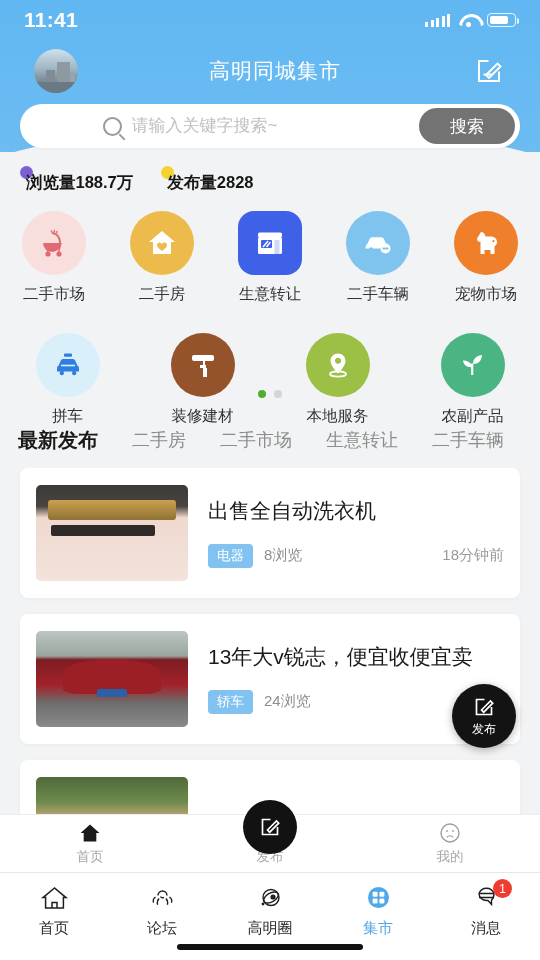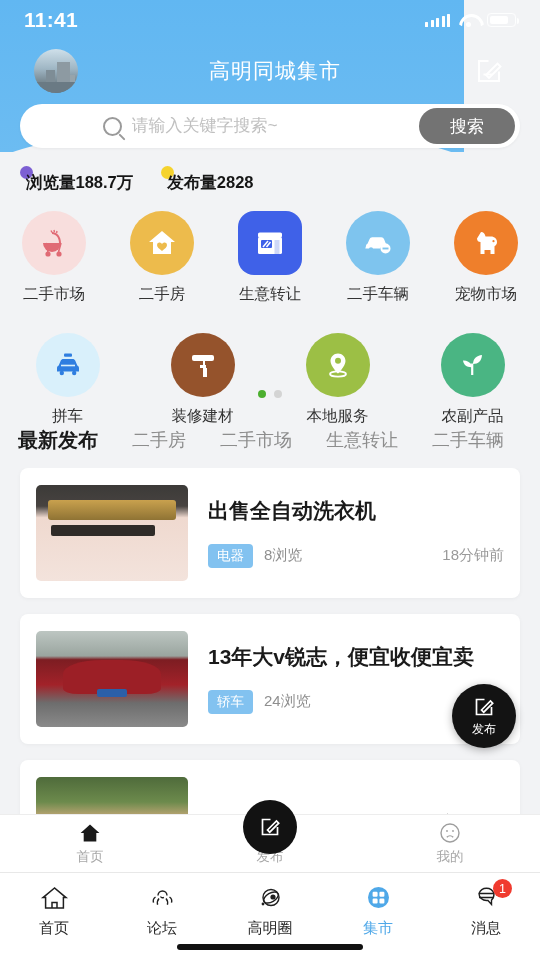--- a/index.html
+++ b/index.html
@@ -7,21 +7,21 @@
   body {
     font-family:"Liberation Sans","DejaVu Sans",sans-serif;
     background:#f2f3f5;
     overflow:hidden;
     position:relative;
   }
   .phone { position:relative; width:540px; height:960px; overflow:hidden; background:#f2f3f5; }
 
   
   .hero {
-    position:absolute; left:0; top:0; width:464px; height:152px;
+    position:absolute; left:0; top:0; width:540px; height:152px;
     background:#63b8f0;
     background:linear-gradient(180deg,#61b7f2 0%,#6cbcf2 100%);
   }
   .hero-curve {
     position:absolute; left:-6%; top:126px; width:112%; height:56px;
     background:#f2f3f5;
     border-radius:50% 50% 0 0 / 100% 100% 0 0;
   }
   .statusbar {
     position:absolute; left:0; top:0; width:540px; height:40px;
@@ -142,21 +142,21 @@
   .thumb { width:152px; height:96px; border-radius:5px; flex:0 0 auto; overflow:hidden; position:relative; }
   .thumb-washer { background:linear-gradient(180deg,#3c3a38 0%,#474340 22%,#efd9cf 34%,#f3e3dc 100%); }
   .thumb-washer:before{ content:""; position:absolute; left:8%; top:16%; width:84%; height:20%; background:linear-gradient(180deg,#c9a14e,#8f7334); border-radius:3px;}
   .thumb-washer:after{ content:""; position:absolute; left:10%; top:42%; width:68%; height:11%; background:#2f2b28; border-radius:2px;}
   .thumb-car { background:linear-gradient(180deg,#bdc6c2 0%,#9aa59f 26%,#7d1d22 30%,#a22229 56%,#6d6d6d 75%,#8a8a8a 100%); }
   .thumb-car:before{ content:""; position:absolute; left:18%; top:30%; width:64%; height:36%; background:#9c1f26; border-radius:40% 40% 16% 16%;}
   .thumb-car:after{ content:""; position:absolute; left:40%; top:60%; width:20%; height:9%; background:#2b5fa8; border-radius:2px;}
   .thumb-land { background:linear-gradient(180deg,#4f6b3b 0%,#6c8a4c 26%,#b8a472 40%,#c8b47e 100%); }
 
   .cbody { flex:1; min-width:0; }
-  .ctitle { font-size:21px; font-weight:bold; color:#1a1a1a; line-height:1.25; white-space:nowrap; overflow:hidden; }
+  .ctitle { font-size:21px; font-weight:normal; color:#1a1a1a; line-height:1.25; white-space:nowrap; overflow:hidden; }
   .cmeta { display:flex; align-items:center; margin-top:19px; }
   .badge {
     background:#82c2f0; color:#fff; font-size:13.5px; padding:3px 9px;
     border-radius:4px; margin-right:11px; flex:0 0 auto;
   }
   .views { font-size:15px; color:#8f8f8f; }
   .time { font-size:15px; color:#9a9a9a; margin-left:auto; }
 
   
   .innernav {

